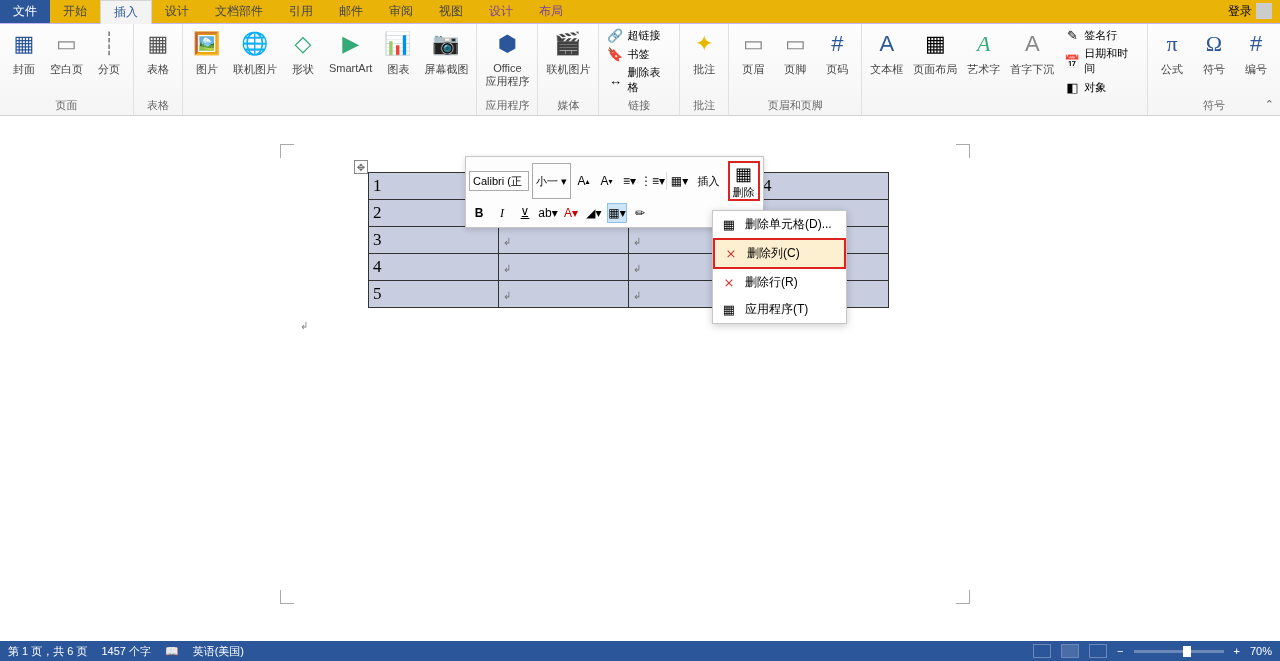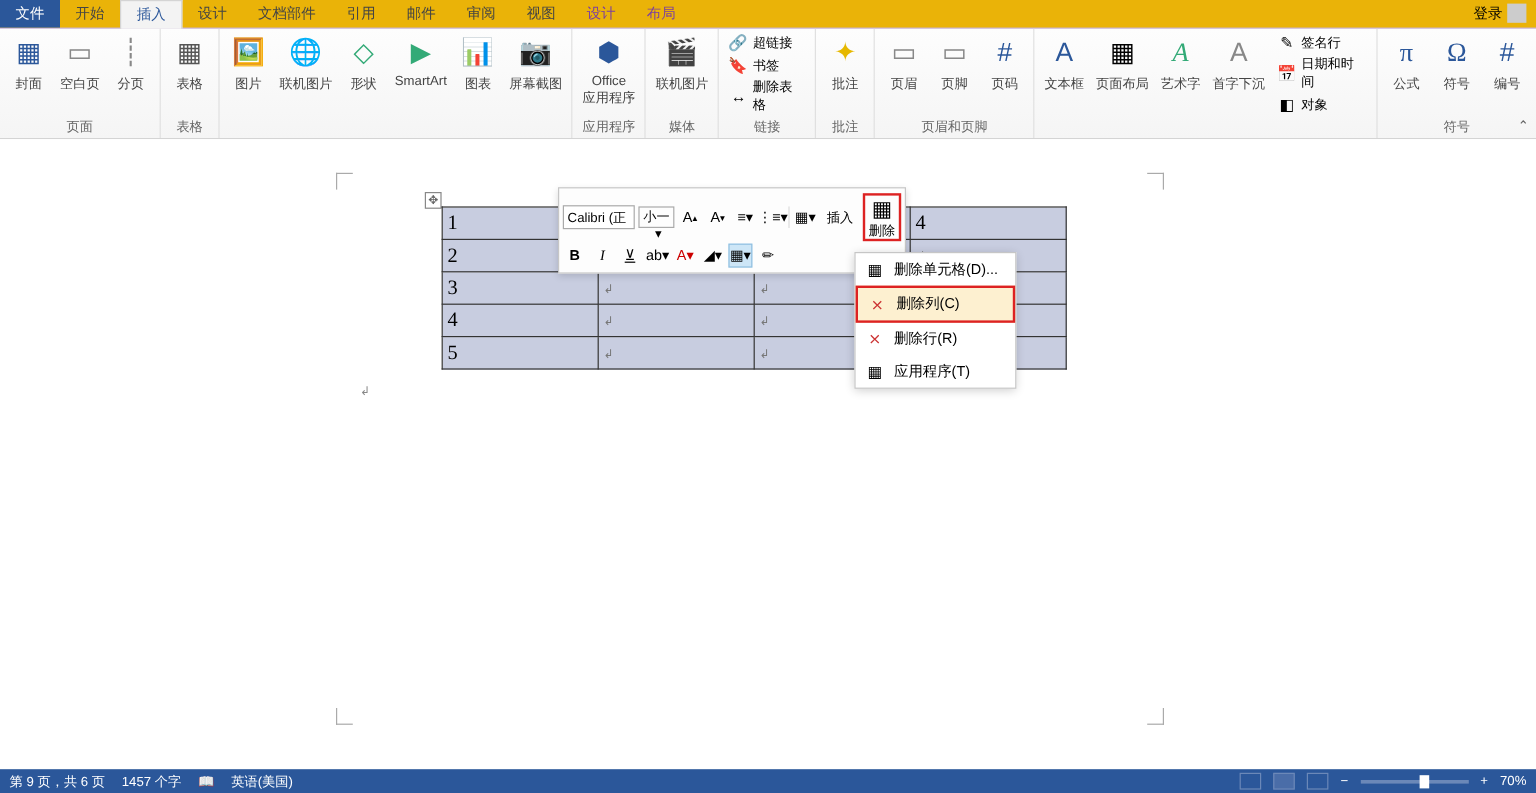--- a/index.html
+++ b/index.html
@@ -36,21 +36,21 @@
 .table-handle { position: absolute; left: 74px; top: 30px; width: 14px; height: 14px; border: 1px solid #888; background: #fff; font-size: 10px; display: flex; align-items: center; justify-content: center; color: #666; cursor: move; }
 .wtable { position: absolute; left: 88px; top: 42px; border-collapse: collapse; }
 .wtable td { border: 1px solid #333; width: 130px; height: 27px; background: #c8cde0; font-size: 15px; padding: 0 4px; font-family: "Times New Roman", serif; }
 .wtable td.num { font-size: 17px; }
 .wtable td .cm { font-size: 10px; color: #777; }
 .cursor-mark { position: absolute; left: 20px; top: 190px; font-size: 10px; color: #888; }
 
 .minitoolbar { position: absolute; left: 185px; top: 26px; background: #fdfdfd; border: 1px solid #c6c6c6; box-shadow: 0 2px 6px rgba(0,0,0,0.15); padding: 3px; }
 .mt-row { display: flex; align-items: center; gap: 3px; padding: 1px 0; }
 .mt-input { width: 60px; height: 20px; font-size: 11px; border: 1px solid #aaa; padding: 0 3px; }
-.mt-sel { display: flex; align-items: center; border: 1px solid #aaa; padding: 0 3px; height: 18px; font-size: 11px; flex-direction: column; }
+.mt-sel { display: flex; align-items: center; border: 1px solid #aaa; padding: 0 3px; height: 36px; font-size: 11px; }
 .mt-btn { width: 20px; height: 20px; display: flex; align-items: center; justify-content: center; font-size: 12px; cursor: pointer; }
 .mt-btn.bold { font-weight: bold; }
 .mt-btn.italic { font-style: italic; font-family: serif; }
 .mt-btn.active { background: #cde6f7; border: 1px solid #92c0e0; }
 .mt-sep { width: 1px; height: 18px; background: #ddd; }
 .mt-big { width: 32px; height: 40px; display: flex; flex-direction: column; align-items: center; justify-content: center; font-size: 11px; cursor: pointer; }
 .mt-big-icon { font-size: 18px; }
 .mt-big.hl { border: 2px solid #d22; }
 
 .dropdown { position: absolute; left: 432px; top: 80px; width: 135px; background: #fff; border: 1px solid #c6c6c6; box-shadow: 0 2px 8px rgba(0,0,0,0.2); }
@@ -350,21 +350,21 @@
         </div>
       <div class="dd-item">
           <span class="dd-icon">▦</span>
           <span>应用程序(T)</span>
         </div>
     </div>
   </div>
 </div>
 
 <div class="statusbar">
-  <span>第 9 页，共 6 页</span>
+  <span>第 1 页，共 6 页</span>
   <span>1457 个字</span>
   <span>📖</span>
   <span>英语(美国)</span>
   <div class="right">
     <div class="vbtn"></div>
     <div class="vbtn" style="background:#4a6da8"></div>
     <div class="vbtn"></div>
     <span>−</span>
     <div class="zoom-slider">
         <div class="zoom-thumb"></div>

